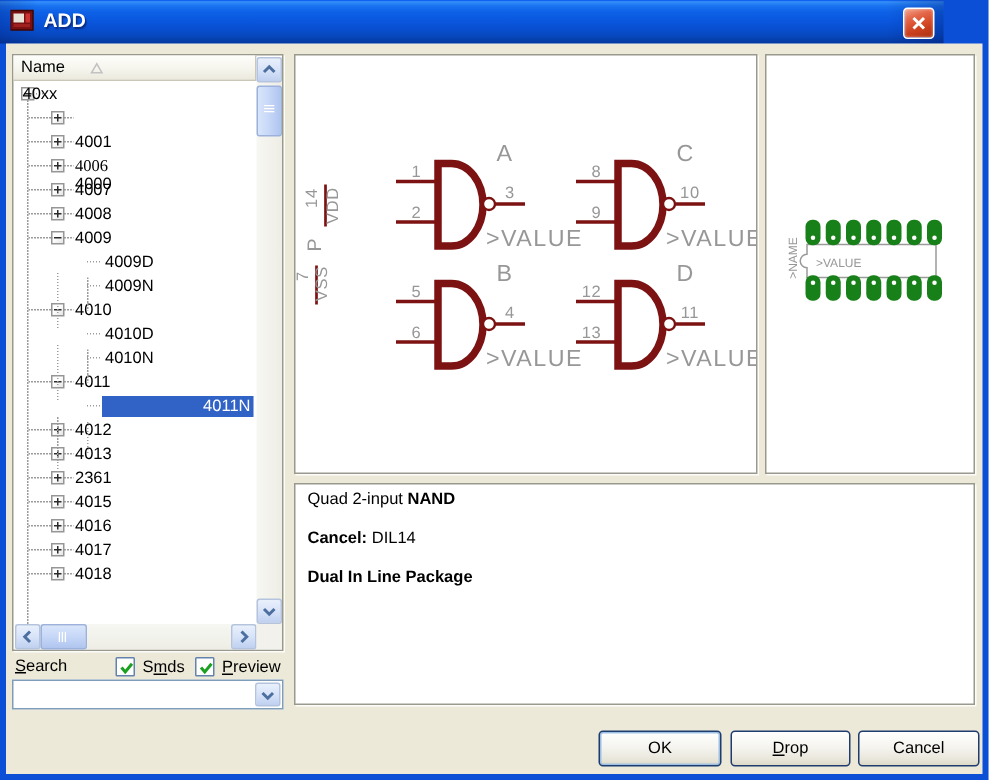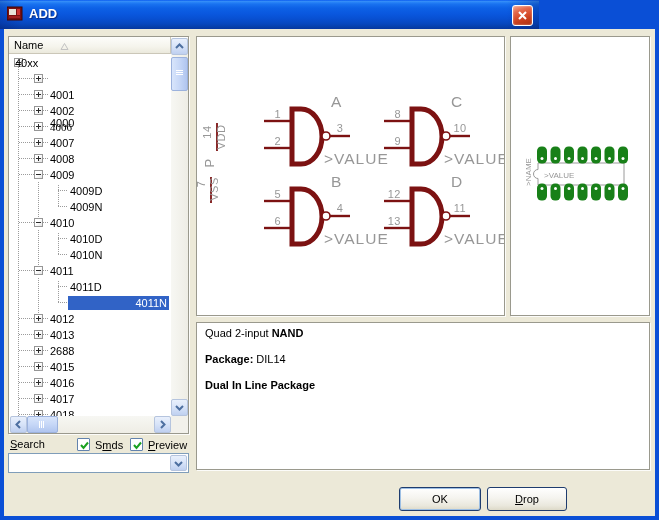--- a/index.html
+++ b/index.html
@@ -1,21 +1,21 @@
 <!DOCTYPE html>
 <html><head>
 <meta charset="utf-8">
 <style>
   * { margin:0; padding:0; box-sizing:border-box; }
   html,body { width:659px; height:520px; }
   body { font-family:"Liberation Sans",sans-serif; font-size:11px; overflow:hidden; }
 
   .window { position:relative; width:659px; height:520px;
     background:#0A4FD6; }
-  .titlebar { position:absolute; left:0; top:0; width:539px; height:29px;
+  .titlebar { position:absolute; left:0; top:0; width:629px; height:29px;
     background:linear-gradient(180deg,#0050EE 0%,#3890F8 4%,#2883F6 8%,#1972F0 14%,#0D61E6 28%,#0A57DE 48%,#0850D2 64%,#0747BE 82%,#063EA8 94%,#0536A0 100%); }
   .titlebar::after { content:""; position:absolute; inset:0;
     background:linear-gradient(90deg, rgba(0,20,100,.25) 0%, transparent 4%, transparent 94%, rgba(0,20,100,.28) 100%); }
   .title-icon { position:absolute; left:7px; top:6px; width:16px; height:16px; z-index:2; }
   .title-text { position:absolute; left:29px; top:6px; color:#fff; font-weight:bold; font-size:13px;
     text-shadow:1px 1px 1px #0a2a80; z-index:2; }
   .close-btn { position:absolute; right:6px; top:5px; width:21px; height:21px; border-radius:3px;
     border:1px solid #fff; z-index:2;
     background:linear-gradient(160deg,#F2A58D 0%,#E4694C 28%,#DA5231 48%,#C93F1E 68%,#A92E10 100%);
     box-shadow:inset 0 0 2px rgba(255,255,255,.6);
@@ -153,28 +153,20 @@
               <i class="v"></i>
             </span>
             <span class="tlabel" style="left: 39px;">4001</span>
           </div>
           <div class="trow">
             <div class="doth" style="left: 10px; width: 30px; top: 7px;"></div>
             <span class="ebox" style="left: 25px; top: 3px;">
               <i class="h"></i>
               <i class="v"></i>
             </span>
-            <span class="tlabel" style="left: 39px;">4002</span>
-          </div>
-          <div class="trow">
-            <div class="doth" style="left: 10px; width: 30px; top: 7px;"></div>
-            <span class="ebox" style="left: 25px; top: 3px;">
-              <i class="h"></i>
-              <i class="v"></i>
-            </span>
             <span class="tlabel" style="left: 39px; font-family: Liberation Serif, serif;">4006</span>
           </div>
           <div class="trow">
             <div class="doth" style="left: 10px; width: 30px; top: 7px;"></div>
             <span class="ebox" style="left: 25px; top: 3px;">
               <i class="h"></i>
               <i class="v"></i>
             </span>
             <span class="tlabel" style="left: 39px;">4007</span>
           </div>
@@ -218,24 +210,20 @@
           </div>
           <div class="trow">
             <div class="doth" style="left: 10px; width: 30px; top: 7px;"></div>
             <span class="ebox" style="left: 25px; top: 3px;">
               <i class="h"></i>
             </span>
             <span class="tlabel" style="left: 39px;">4011</span>
           </div>
           <div class="trow">
             <div class="doth" style="left: 49px; width: 10px; top: 7px;"></div>
-            <span class="tlabel" style="left: 59px;">4011D</span>
-          </div>
-          <div class="trow">
-            <div class="doth" style="left: 49px; width: 10px; top: 7px;"></div>
             <span class="tlabel sel" style="left: 59px; text-align: right;">4011N</span>
           </div>
           <div class="trow">
             <div class="doth" style="left: 10px; width: 30px; top: 7px;"></div>
             <span class="ebox" style="left: 25px; top: 3px;">
               <i class="h"></i>
               <i class="v"></i>
             </span>
             <span class="tlabel" style="left: 39px;">4012</span>
           </div>
@@ -246,21 +234,21 @@
               <i class="v"></i>
             </span>
             <span class="tlabel" style="left: 39px;">4013</span>
           </div>
           <div class="trow">
             <div class="doth" style="left: 10px; width: 30px; top: 7px;"></div>
             <span class="ebox" style="left: 25px; top: 3px;">
               <i class="h"></i>
               <i class="v"></i>
             </span>
-            <span class="tlabel" style="left: 39px;">2688</span>
+            <span class="tlabel" style="left: 39px;">2361</span>
           </div>
           <div class="trow">
             <div class="doth" style="left: 10px; width: 30px; top: 7px;"></div>
             <span class="ebox" style="left: 25px; top: 3px;">
               <i class="h"></i>
               <i class="v"></i>
             </span>
             <span class="tlabel" style="left: 39px;">4015</span>
           </div>
           <div class="trow">
@@ -441,20 +429,21 @@
           <circle cx="112" cy="121.5" r="1.5" fill="#fff"></circle>
           <rect x="107" y="146.5" width="10" height="17" rx="4.5" fill="#188018"></rect>
           <circle cx="112" cy="151.5" r="1.5" fill="#fff"></circle>
           <text x="20" y="135" font-size="8" fill="#979797" text-anchor="middle" transform="rotate(-90 20 135)">&gt;NAME</text>
           <text x="33" y="141" font-size="8" fill="#979797">&gt;VALUE</text>
         </svg>
     </div>
 
     <div class="sunken desc-panel">
       <div class="desc-line"><span>Quad 2-input </span><span class="b">NAND</span></div>
-      <div class="desc-line"><span class="b">Package:</span><span> DIL14</span></div>
+      <div class="desc-line"><span class="b">Cancel:</span><span> DIL14</span></div>
       <div class="desc-line b">Dual In Line Package</div>
     </div>
 
     <button class="btn btn-ok">OK</button>
     <button class="btn btn-drop"><u>D</u>rop</button>
+    <button class="btn btn-cancel">Cancel</button>
   </div>
 </div>
 
 </body></html>

